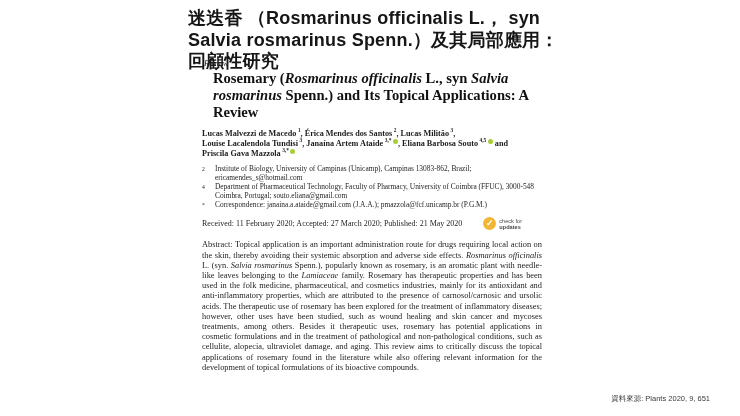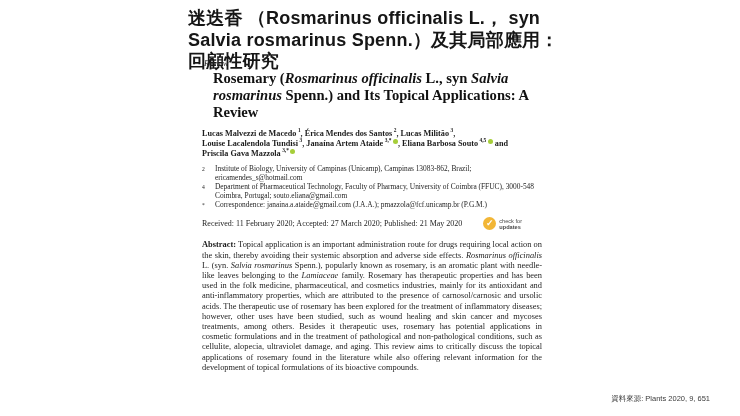--- a/index.html
+++ b/index.html
@@ -111,21 +111,21 @@
     color: #4a4a4a;
   }
   .badge-text .bold { font-weight: 700; }
   .abstract {
     margin-top: 10px;
     font-size: 8.4px;
     line-height: 10.2px;
     text-align: justify;
     color: #1c1c1c;
   }
-  .abstract .b { font-weight: 700; }
+  .abstract .b { font-weight: 400; }
   .abstract .it { font-style: italic; }
   .source {
     position: absolute;
     right: 30px; bottom: 12px;
     font-family: "Liberation Sans", sans-serif;
     font-size: 7.5px;
     color: #3a3a3a;
   }
 </style>
 </head>

